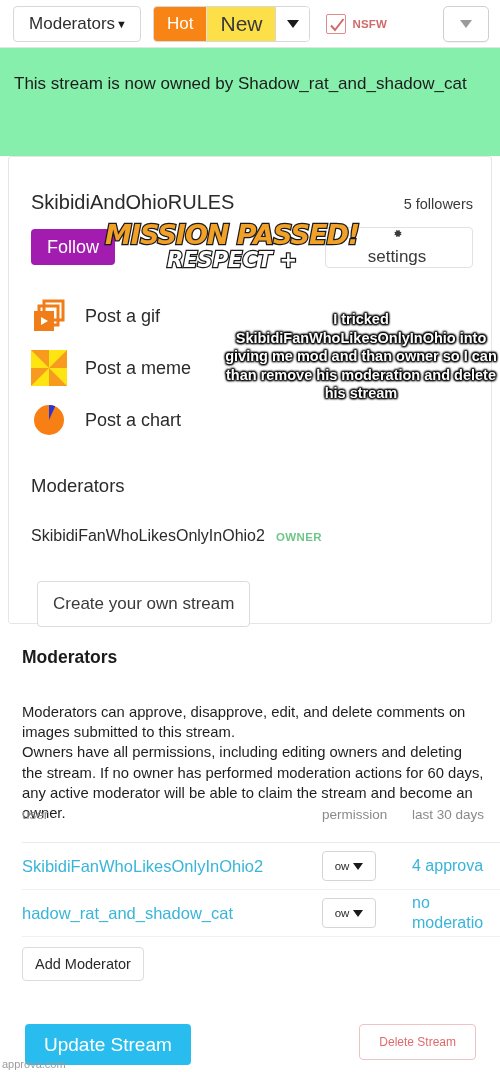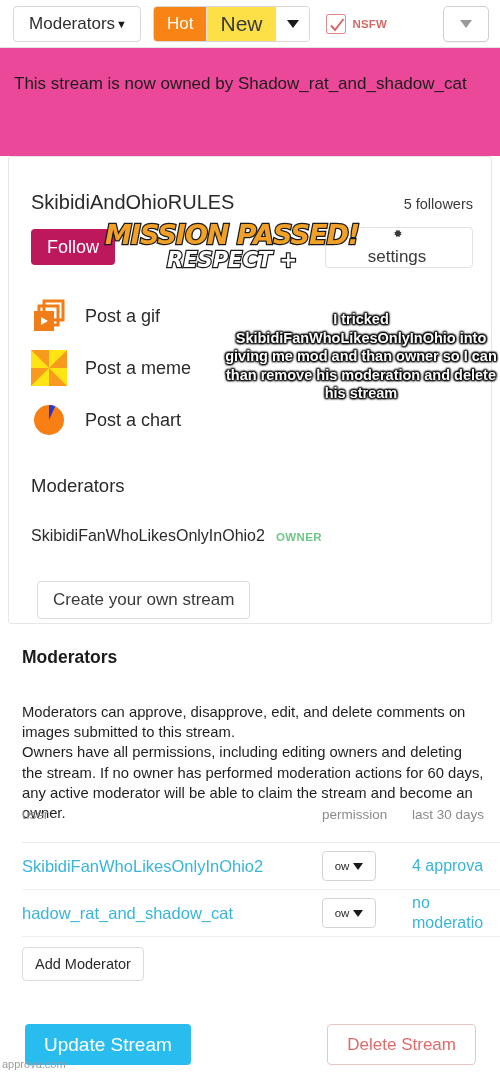--- a/index.html
+++ b/index.html
@@ -80,21 +80,21 @@
     width: 46px; height: 36px;
     border: 1px solid #d0d0d0; border-radius: 5px;
     background: #fff;
     display: flex; align-items: center; justify-content: center;
     box-shadow: 0 1px 1px rgba(0,0,0,.05);
   }
 
   
   .notice {
     position: absolute; left: 0; top: 48px; width: 500px; height: 108px;
-    background: #ec4899;
+    background: #86efac;
     padding: 24px 0 0 14px;
     font-size: 17px; line-height: 23px; color: #1c1c1c;
   }
 
   
   .card {
     position: absolute; left: 8px; top: 156px; width: 484px; height: 468px;
     background: #ffffff;
     border: 1px solid #e6e6e6;
     border-radius: 3px;
@@ -102,21 +102,21 @@
   .card-head {
     position: absolute; left: 22px; top: 22px; right: 18px;
     display: flex; align-items: baseline; justify-content: space-between; margin-top: 12px;
   }
   .stream-title { font-size: 20px; color: #2a2a2a; }
   .followers { font-size: 14.5px; color: #3a3a3a; }
 
   .follow-row { position: absolute; left: 22px; top: 70px; right: 18px; height: 44px; }
   .follow-btn {
     position: absolute; left: 0; top: 2px;
-    background: #be185d; color: #ffffff;
+    background: #a21caf; color: #ffffff;
     border: none; border-radius: 4px;
     padding: 9px 16px;
     font-size: 18px; font-family: inherit;
     line-height: 1;
   }
   .settings-btn {
     position: absolute; right: 0; top: 0;
     height: 41px; min-width: 148px;
     border: 1px solid #e2e2e2; border-radius: 4px;
     background: #fff;
@@ -137,21 +137,21 @@
   }
   .mods-row {
     position: absolute; left: 22px; top: 370px;
     display: flex; align-items: baseline; gap: 11px;
   }
   .mods-name { font-size: 16px; color: #2b2b2b; }
   .owner-badge { font-size: 11.5px; color: #6ec688; font-weight: bold; letter-spacing: .4px; }
 
   .create-btn {
     position: absolute; left: 28px; top: 424px;
-    height: 38px;
+    height: 46px;
     border: 1px solid #dcdcdc; border-radius: 4px;
     background: #fff;
     display: flex; align-items: center;
     padding: 0 15px;
     font-size: 17px; color: #3a3a3a;
   }
 
   
   .lower {
     position: absolute; left: 0; top: 632px; width: 500px; height: 440px;
@@ -218,21 +218,21 @@
     background: #29bdef; color: #fff;
     border: none; border-radius: 4px;
     padding: 11px 19px;
     font-size: 19px; font-family: inherit; line-height: 1;
   }
   .delete-btn {
     position: absolute; right: 24px; top: 392px;
     background: #fff; color: #e06a6a;
     border: 1px solid #edc4c4; border-radius: 4px;
     padding: 11px 19px;
-    font-size: 17px; font-family: inherit; line-height: 1;
+    font-size: 12px; font-family: inherit; line-height: 1;
   }
   .watermark {
     position: absolute; left: 2px; bottom: 2px;
     font-size: 11px; color: #9c9c9c;
   }
 
   
   .gta {
     position: absolute; left: 105px; top: 222px;
     text-align: center; pointer-events: none;

